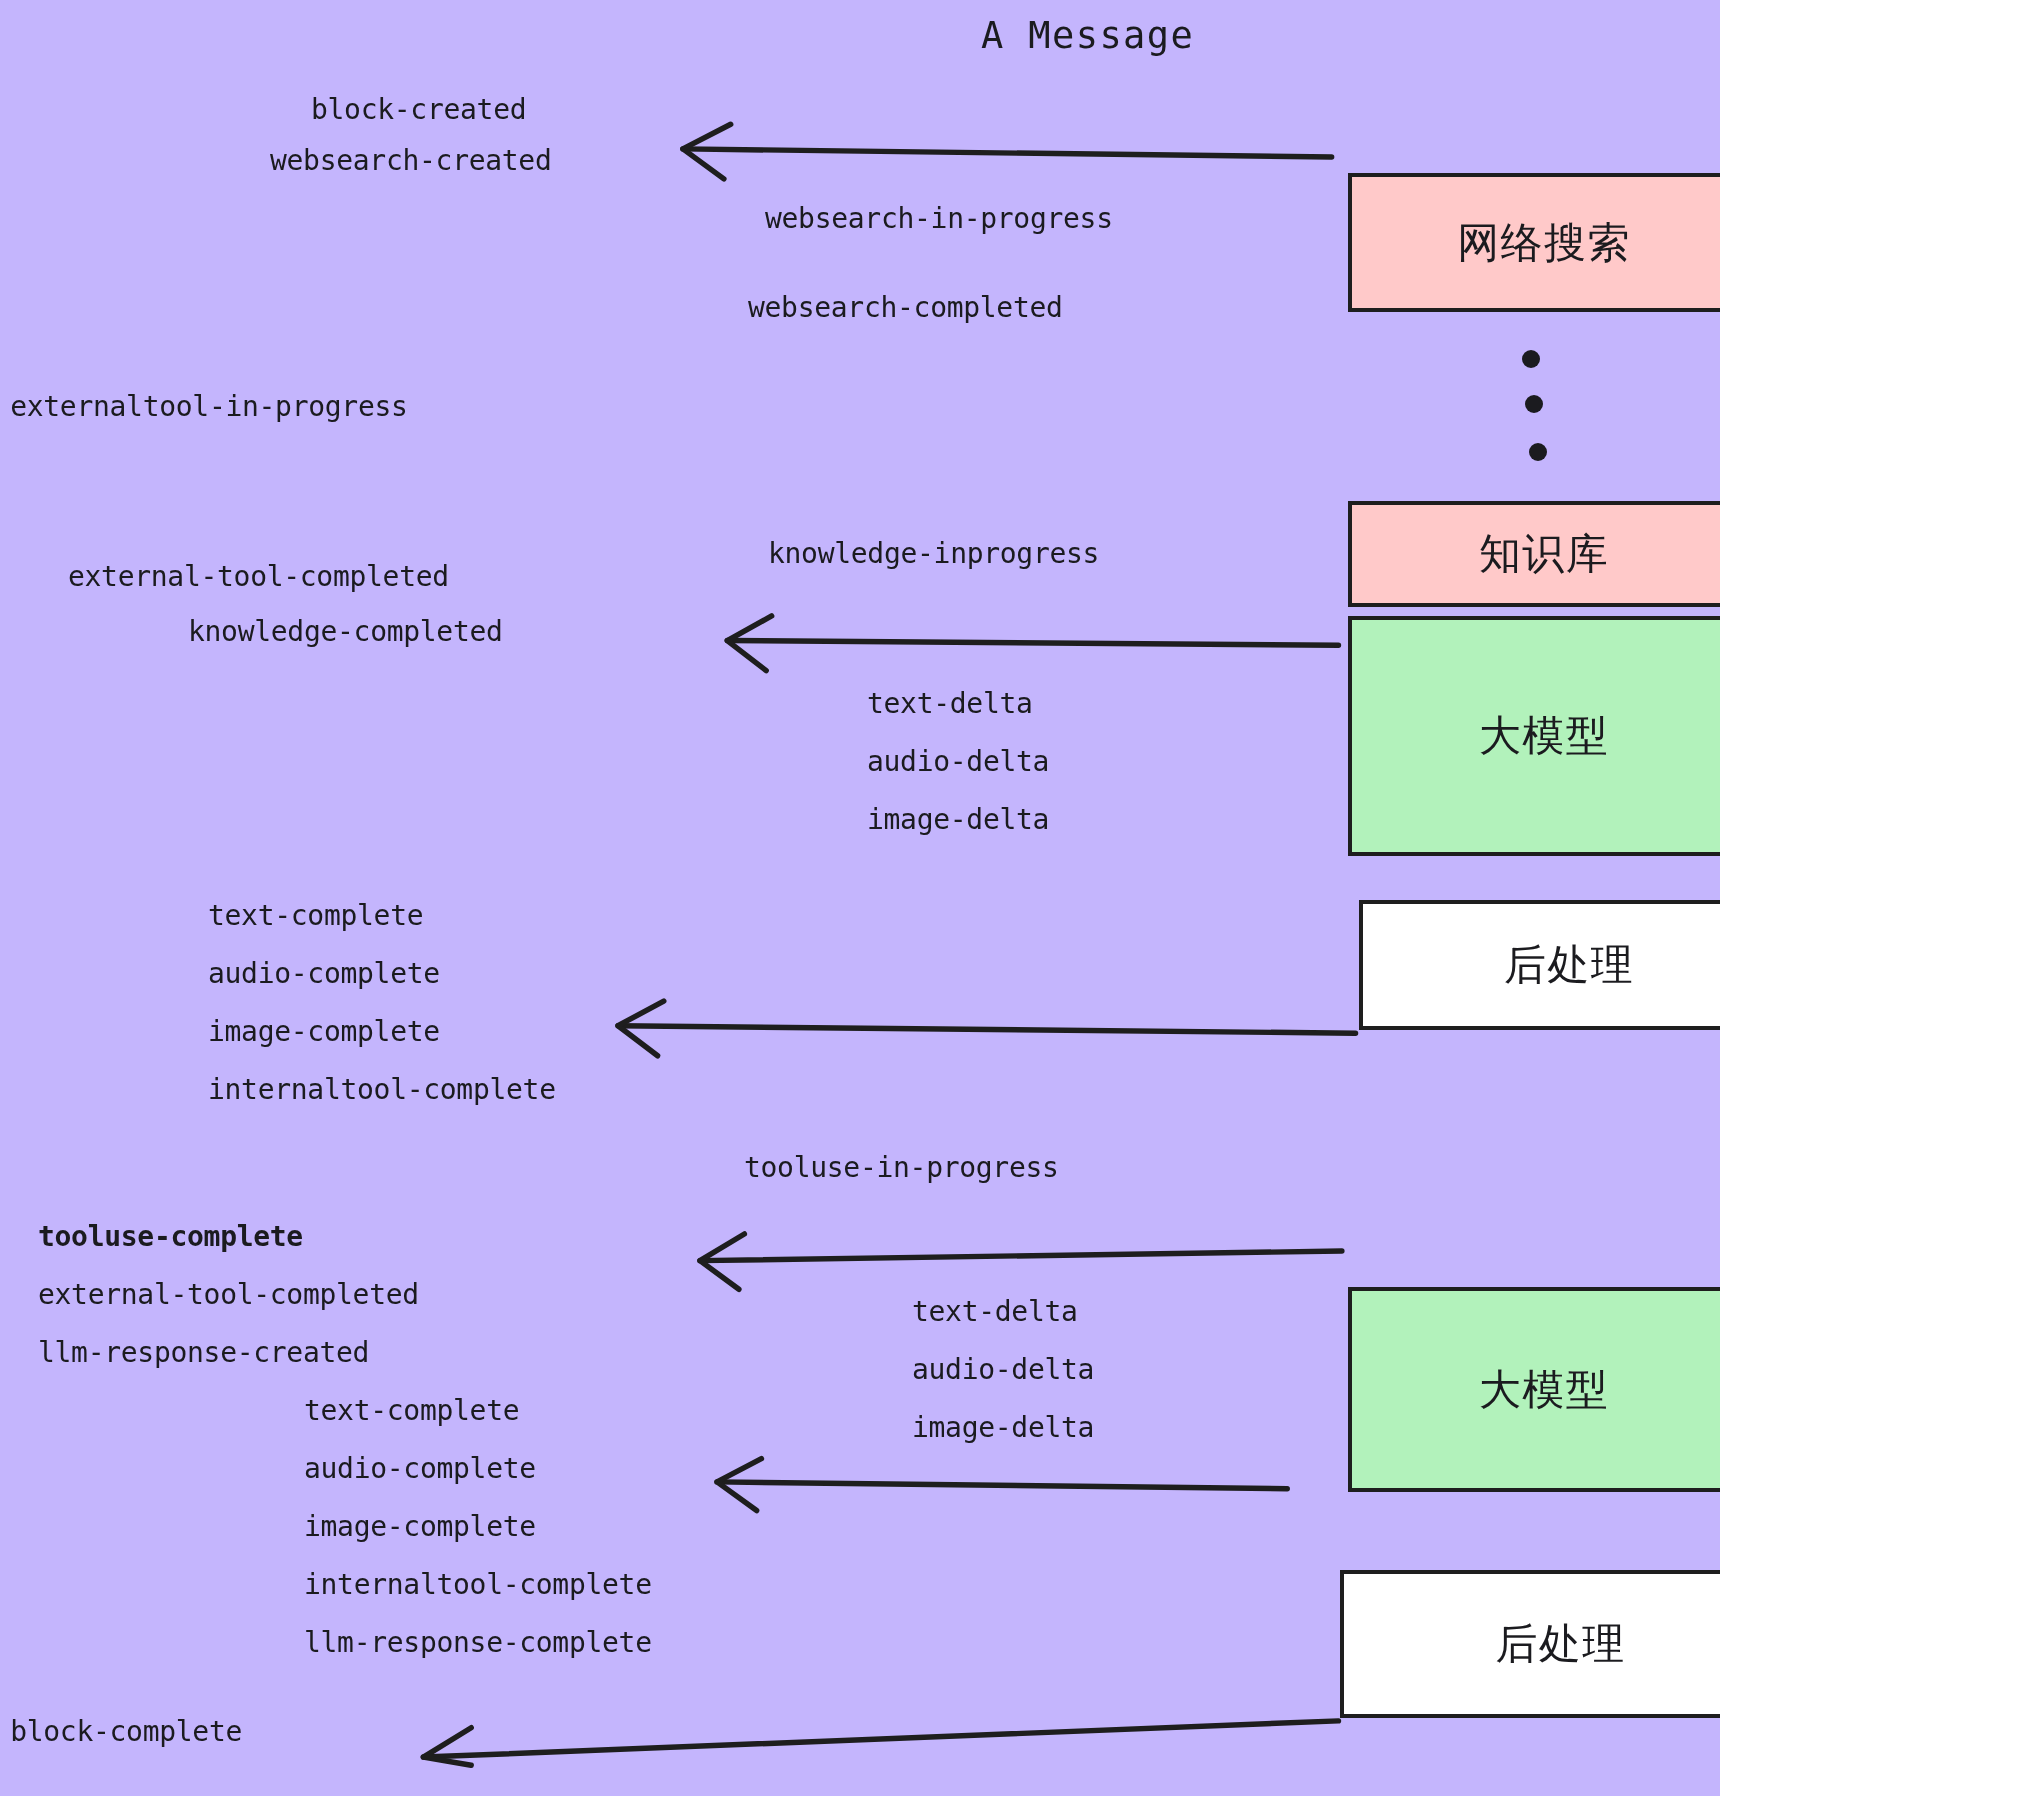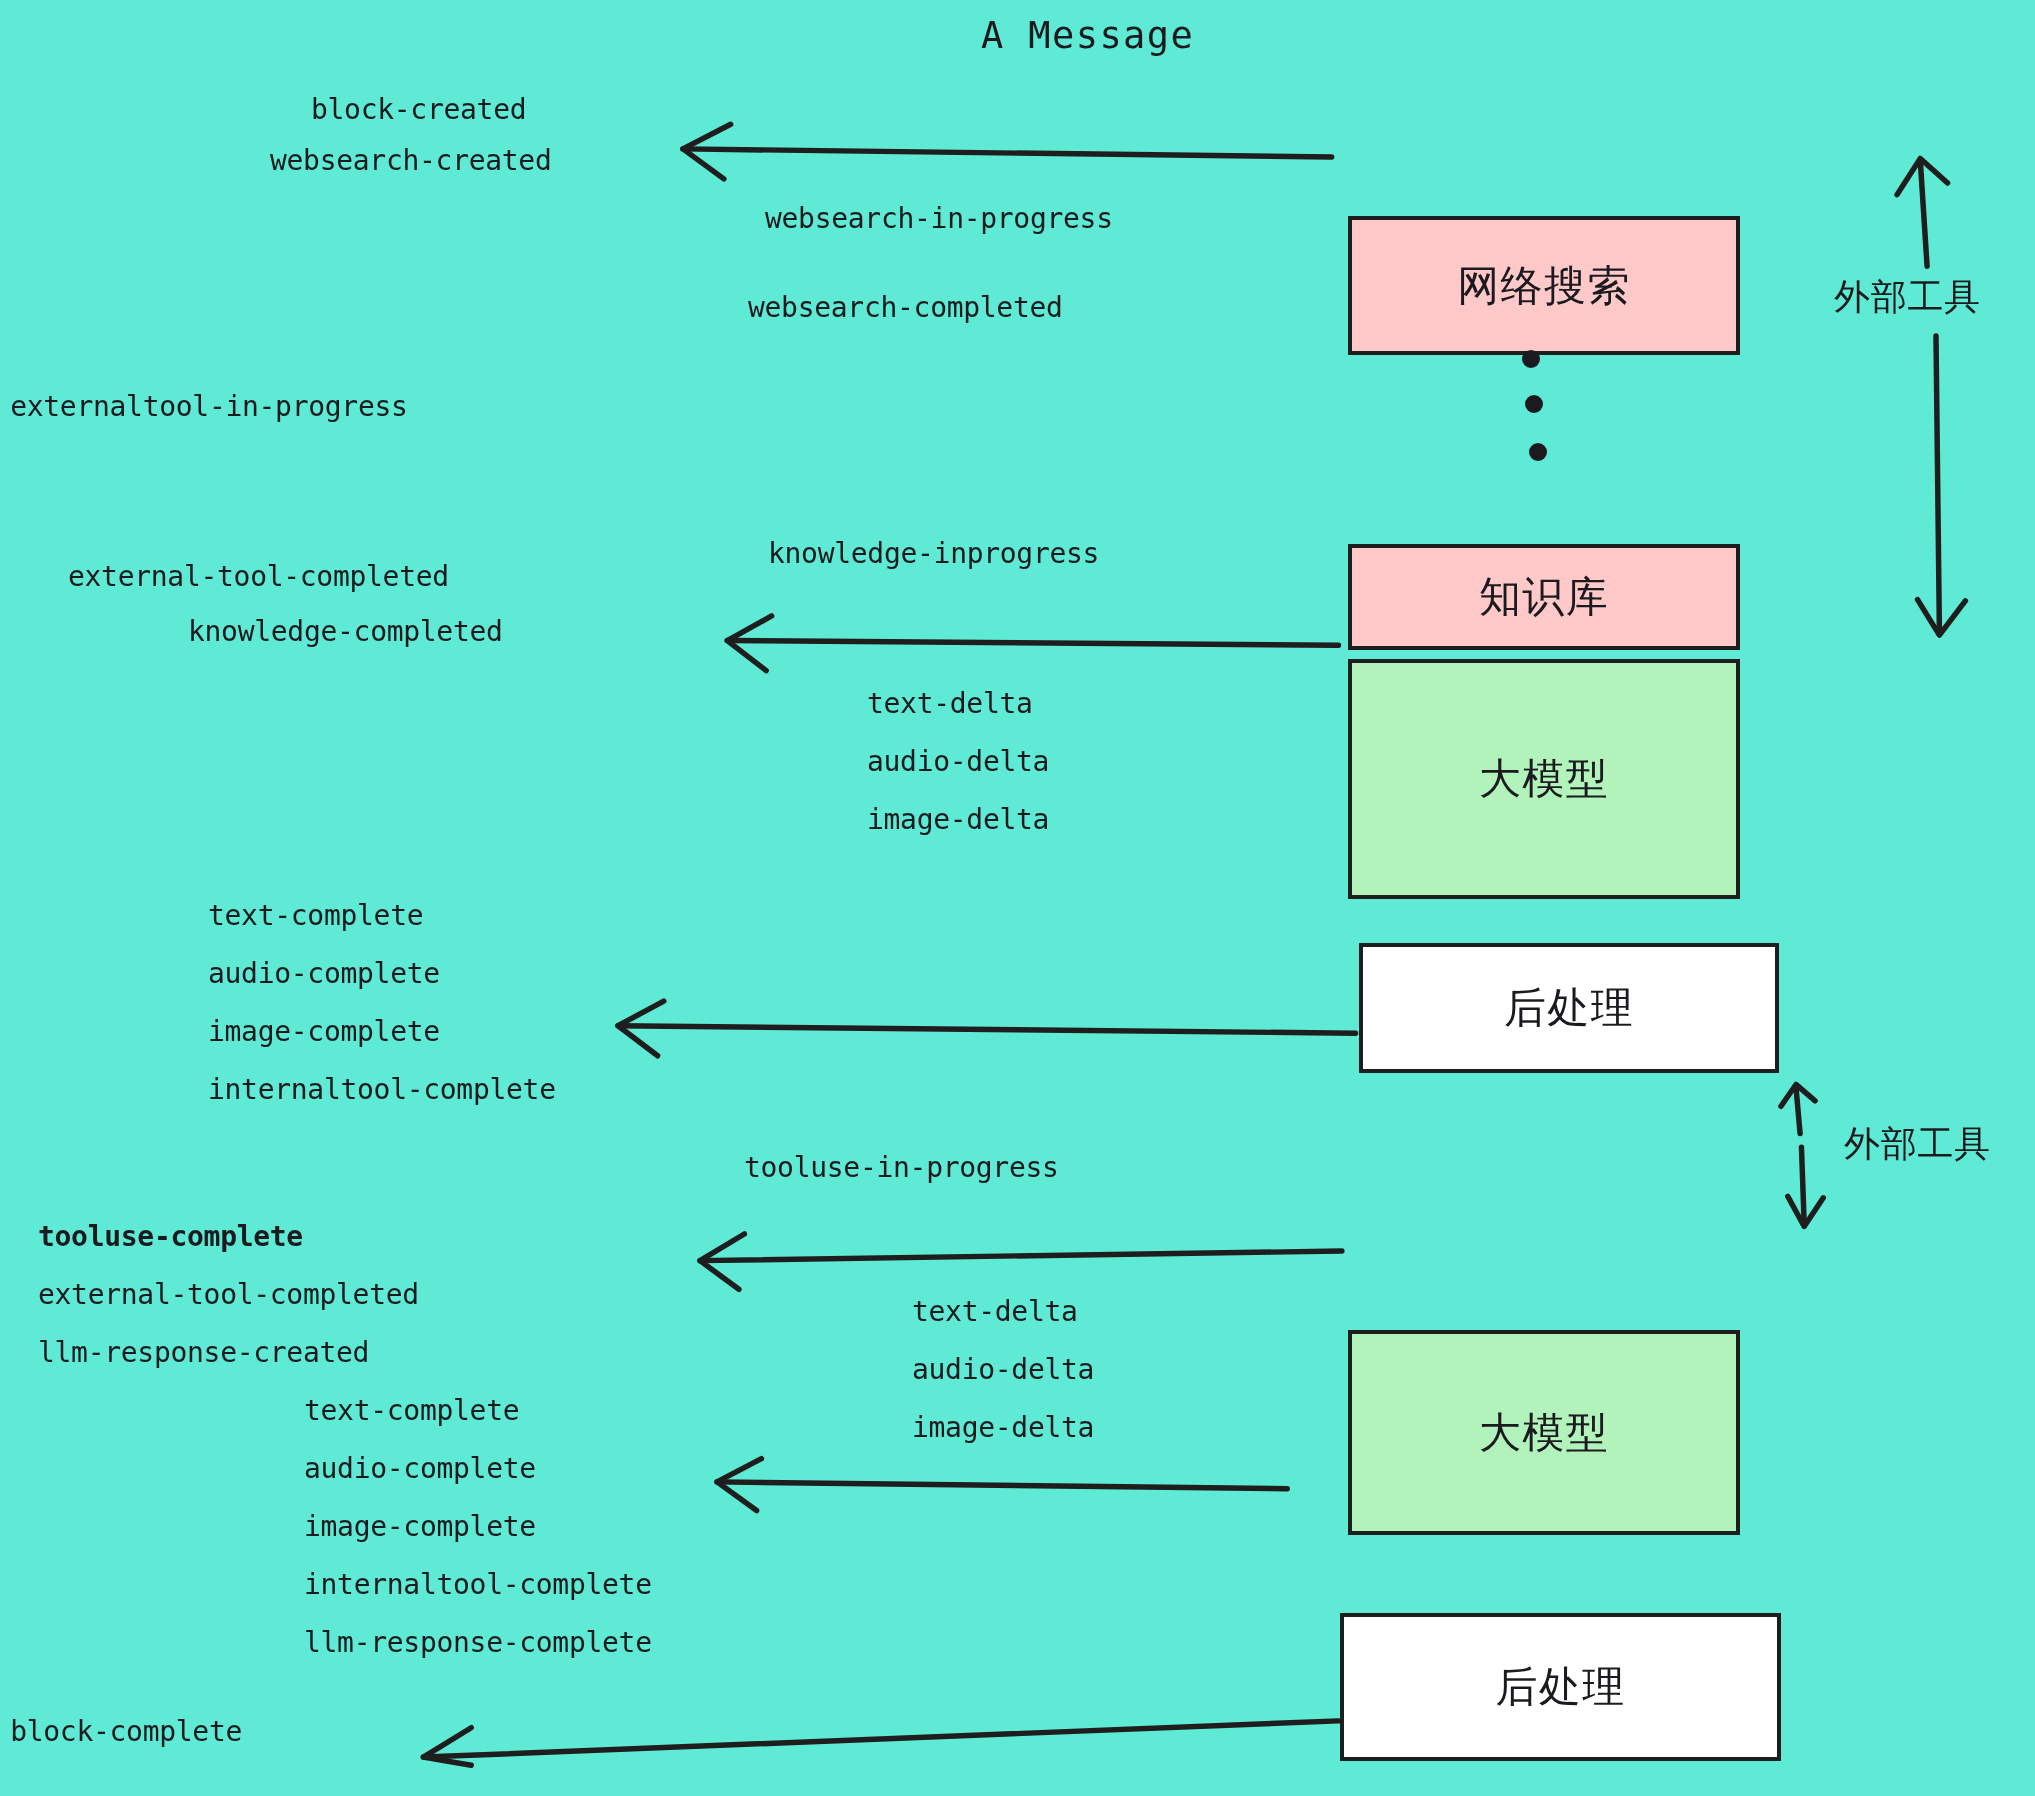--- a/index.html
+++ b/index.html
@@ -2,23 +2,23 @@
 <html style="font-size:11px"><head>
 <meta charset="utf-8">
 <style>
   html, body {
     margin: 0;
     padding: 0;
     background: #ffffff;
   }
   #canvas {
     position: relative;
-    width: 2035px;
+    width: 1720px;
     height: 1796px;
-    background: #5eead4;
+    background: #c4b5fd;
     font-family: "DejaVu Sans Mono", "Liberation Mono", monospace;
     overflow: hidden;
   }
   .evt {
     position: absolute;
     font-family: "DejaVu Sans Mono", "Liberation Mono", monospace;
     font-size: 28px;
     line-height: 1;
     color: #1b1b1f;
     white-space: nowrap;
@@ -36,21 +36,20 @@
     position: absolute;
     box-sizing: border-box;
     border: 4.8px solid #1e1e1e;
     display: flex;
     align-items: center;
     justify-content: center;
     font-family: "DejaVu Sans", "Liberation Sans", sans-serif;
     font-size: 42px;
     color: #1b1b1f;
     letter-spacing: 1.4px;
-    margin-top: 43px;
   }
   .box.mono-label {
     font-family: "DejaVu Sans Mono", "Liberation Mono", monospace;
     font-size: 38px;
     letter-spacing: 0px;
   }
   .side-label {
     position: absolute;
     font-family: "DejaVu Sans", "Liberation Sans", sans-serif;
     font-size: 36px;

